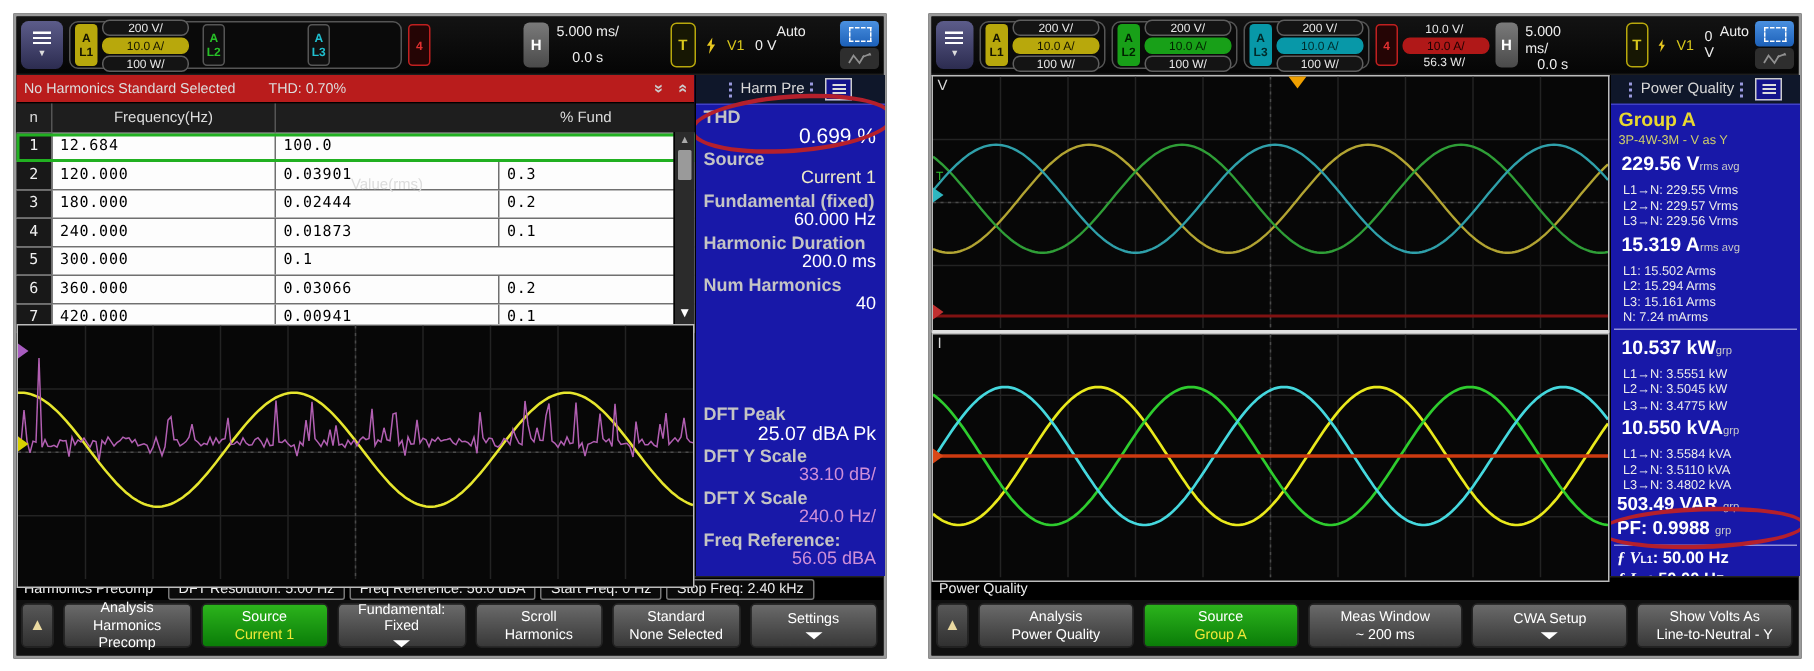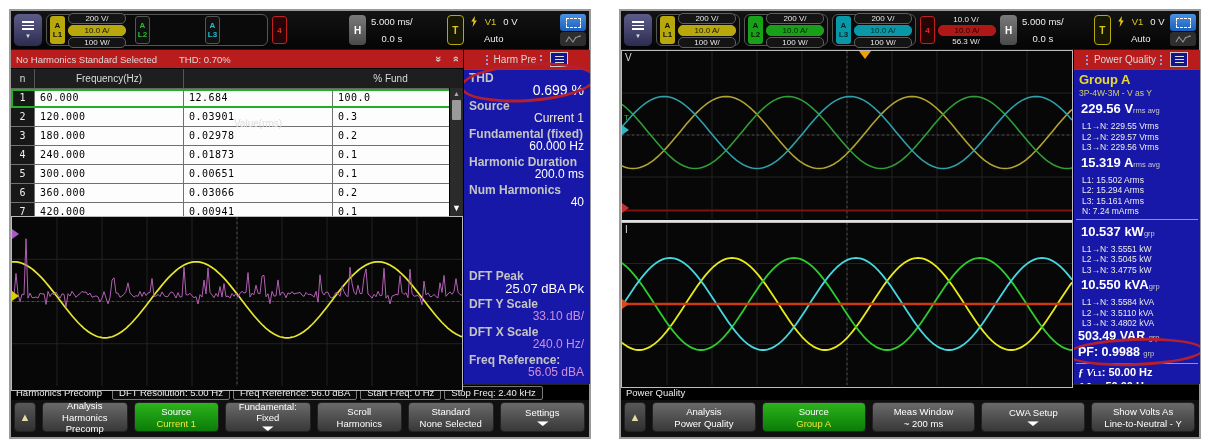--- a/index.html
+++ b/index.html
@@ -25,21 +25,21 @@
   .vstack{display:flex;flex-direction:column;gap:1px;}
   .pill{width:56px;height:9px;line-height:9px;border:1px solid #5e5e5e;border-radius:5px;background:#141414;color:#e8e8e8;font-size:8px;text-align:center;cursor:pointer;}
   .pill.p-y{background:#b8a80c;color:#141400;border-color:#b8a80c;}
   .pill.p-g{background:#18a018;color:#002200;border-color:#18a018;}
   .pill.p-c{background:#0898a8;color:#002a2a;border-color:#0898a8;}
   .pill.p-r{background:#b01818;color:#1d0000;border-color:#b01818;}
   .plain{width:56px;height:9px;line-height:9px;color:#e8e8e8;font-size:8px;text-align:center;}
   .hbtn{width:17px;height:30px;border-radius:4px;background:linear-gradient(#7a7a7a,#4a4a4a);color:#fff;font-size:10px;font-weight:bold;display:flex;align-items:center;justify-content:center;cursor:pointer;}
   .tbtn{width:17px;height:30px;border-radius:4px;background:#171703;border:1.5px solid #b8a80c;box-sizing:border-box;color:#d8c81c;font-size:10px;font-weight:bold;display:flex;align-items:center;justify-content:center;cursor:pointer;}
   .hinfo{display:flex;flex-direction:column;justify-content:space-between;height:28px;color:#eee;font-size:9.5px;margin-left:2px;}
-  .tinfo{display:flex;flex-direction:column;justify-content:space-between;height:28px;font-size:9.5px;margin-left:2px;}
+  .tinfo{display:flex;justify-content:space-between;height:28px;font-size:9.5px;margin-left:2px;}
   .trow1{display:flex;align-items:center;gap:7px;color:#eee;}
   .t-src{color:#d8c81c;}
   .t-auto{color:#eee;text-align:center;}
   .corner{margin-left:auto;display:flex;flex-direction:column;gap:1px;}
   .zoom-btn{width:26px;height:17px;border-radius:3px;background:linear-gradient(#4a90e0,#1c60b8);display:flex;align-items:center;justify-content:center;cursor:pointer;}
   .zoom-rect{width:13px;height:8px;border:1.5px dashed #fff;}
   .wave-btn{width:26px;height:14px;border-radius:3px;background:#2e2e2e;display:flex;align-items:center;justify-content:center;cursor:pointer;}
 
   
   .body-row{flex:1;display:flex;min-height:0;}
@@ -82,21 +82,21 @@
   .stitems{display:flex;gap:3px;}
   .stbox{border:1px solid #777;border-radius:2px;padding:0 6px;height:12px;line-height:11px;background:#0a0a0a;white-space:nowrap;}
   .softkeys{height:35px;flex:none;background:#101010;display:flex;align-items:flex-start;gap:6px;padding:2px 4px 0 3px;}
   .upkey{width:20px;height:28px;border-radius:4px;background:linear-gradient(#585858,#303030);border:1px solid #222;color:#ead9a0;font-size:11px;display:flex;align-items:center;justify-content:center;cursor:pointer;}
   .skey{flex:1;height:28px;border-radius:4px;background:linear-gradient(#6a6a6a,#383838);border:1px solid #222;color:#fff;font-size:9.5px;text-align:center;display:flex;flex-direction:column;justify-content:center;gap:1px;cursor:pointer;line-height:11px;}
   .skey.green{background:linear-gradient(#2cb41c,#0a7c08);}
   .skey.green .sk-bot{color:#f0e838;}
   .sk-arrow{display:inline-block;transform:scaleX(2.4);font-size:8px;color:#fff;line-height:9px;}
 
   
-  .ptitle{height:19px;flex:none;background:#b91c1c;display:flex;align-items:center;justify-content:center;gap:4px;color:#d8d8d8;font-size:10px;border-bottom:1px solid #4040c8;}
+  .ptitle{height:19px;flex:none;background:#0f172a;display:flex;align-items:center;justify-content:center;gap:4px;color:#d8d8d8;font-size:10px;border-bottom:1px solid #4040c8;}
   .grip{width:2px;height:10px;border-left:2px dotted #9a9ade;}
   .pmenu{width:16px;height:13px;border:1px solid #ccc;background:#14148c;display:flex;align-items:center;justify-content:center;cursor:pointer;margin-left:2px;}
   .pmenu-lines{width:9px;height:8px;background:repeating-linear-gradient(180deg,#ddd 0 1.2px,transparent 1.2px 2.8px);}
   .pitem{padding:3px 4px 0 5px;position:relative;}
   .plabel{color:#c4c4c4;font-size:12px;line-height:10px;font-weight:bold;}
   .pvalue{color:#fff;font-size:12px;font-weight:normal;text-align:right;line-height:15px;padding-right:2px;}
   .pvalue.xl{font-size:14px;}
   .pvalue.purple{color:#cf8fd8;font-weight:normal;}
   .pspacer{flex:1;}
   .ellipse{position:absolute;border:3px solid #b5202c;border-radius:50%;pointer-events:none;z-index:5;}
@@ -196,46 +196,44 @@
 
         <div class="htable">
           <div class="thead">
             <div class="c-n">n</div>
             <div class="c-f" style="text-align:center;padding-left:0;">Frequency(Hz)</div>
             <div class="c-v" style="text-align:center;padding-left:0;margin-top:45px;">Value(rms)</div>
             <div class="c-p" style="text-align:center;padding-left:0;">% Fund</div>
           </div>
           <div class="trowx row-sel">
             <div class="c-n">1</div>
-            <div class="c-f cellv">60.000</div>
             <div class="c-v cellv">12.684</div>
             <div class="c-p cellv">100.0</div>
           </div>
           <div class="trowx">
             <div class="c-n">2</div>
             <div class="c-f cellv">120.000</div>
             <div class="c-v cellv">0.03901</div>
             <div class="c-p cellv">0.3</div>
           </div>
           <div class="trowx">
             <div class="c-n">3</div>
             <div class="c-f cellv">180.000</div>
-            <div class="c-v cellv">0.02978</div>
+            <div class="c-v cellv">0.02444</div>
             <div class="c-p cellv">0.2</div>
           </div>
           <div class="trowx">
             <div class="c-n">4</div>
             <div class="c-f cellv">240.000</div>
             <div class="c-v cellv">0.01873</div>
             <div class="c-p cellv">0.1</div>
           </div>
           <div class="trowx">
             <div class="c-n">5</div>
             <div class="c-f cellv">300.000</div>
-            <div class="c-v cellv">0.00651</div>
             <div class="c-p cellv">0.1</div>
           </div>
           <div class="trowx">
             <div class="c-n">6</div>
             <div class="c-f cellv">360.000</div>
             <div class="c-v cellv">0.03066</div>
             <div class="c-p cellv">0.2</div>
           </div>
           <div class="trowx">
             <div class="c-n">7</div>

